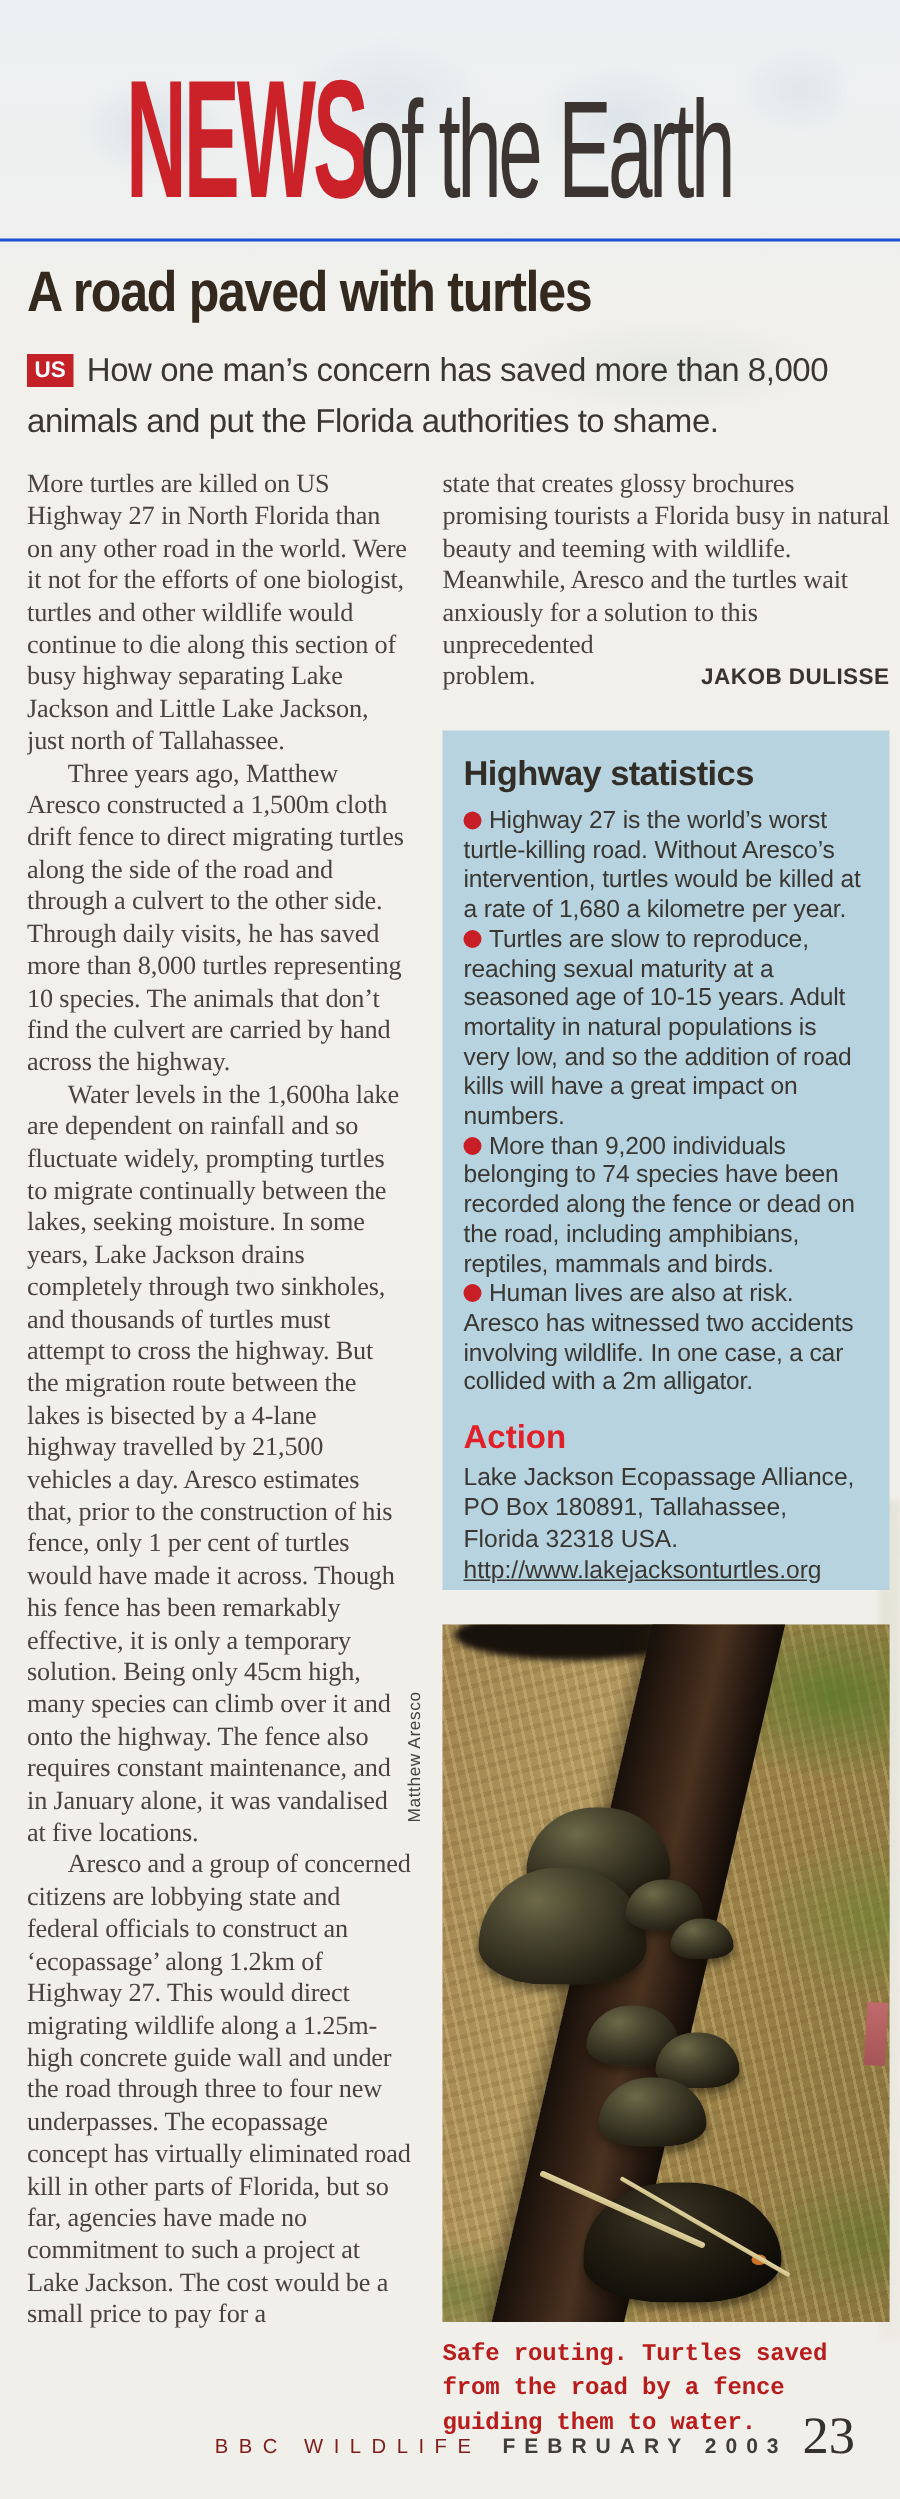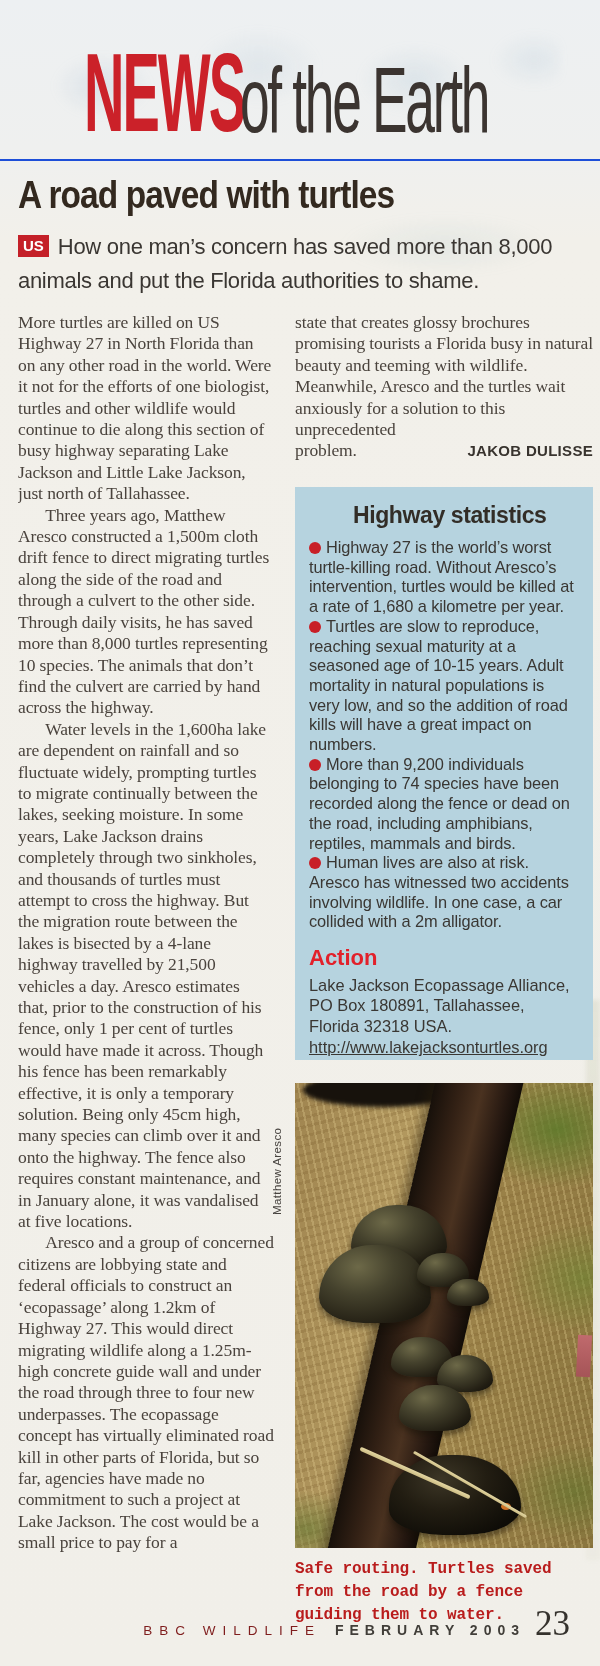--- a/index.html
+++ b/index.html
@@ -52,21 +52,21 @@
   .leftcol p.indent { text-indent:1.55em; }
   .rightcol { position:absolute; left:295px; top:312px; width:298px; }
   .byline-row { display:flex; justify-content:space-between; align-items:baseline; }
   .byline { font-family:"Liberation Sans", sans-serif; font-size:15px; font-weight:700;
     color:#38332e; letter-spacing:0.3px; }
 
   
   .stats-box { position:absolute; left:295px; top:487px; width:298px; height:573px;
     background:#b6d3df; padding:15px 14px 12px; overflow:hidden; }
   .stats-title { font-size:23px; font-weight:800; letter-spacing:-0.4px;
-    color:#322d27; margin-bottom:9px;margin-left:44px; }
+    color:#322d27; margin-bottom:9px; }
   .bullet { font-size:16.4px; line-height:19.7px; color:#3a3733; letter-spacing:-0.1px; }
   .dot { display:inline-block; width:12px; height:12px; border-radius:50%;
     background:#c81f27; margin-right:5px; position:relative; top:1px; }
   .action-title { color:#e2202a; font-size:22px; font-weight:800; margin:13px 0 4px; }
   .action-text { font-size:16.4px; line-height:20.4px; color:#3a3733; }
   .action-link { display:inline-block; margin-top:2px; font-size:16.4px;
     color:#3a3733; text-decoration:underline; cursor:pointer; }
 
   
   .photo-credit { position:absolute; left:271px; top:1085px; height:130px;

